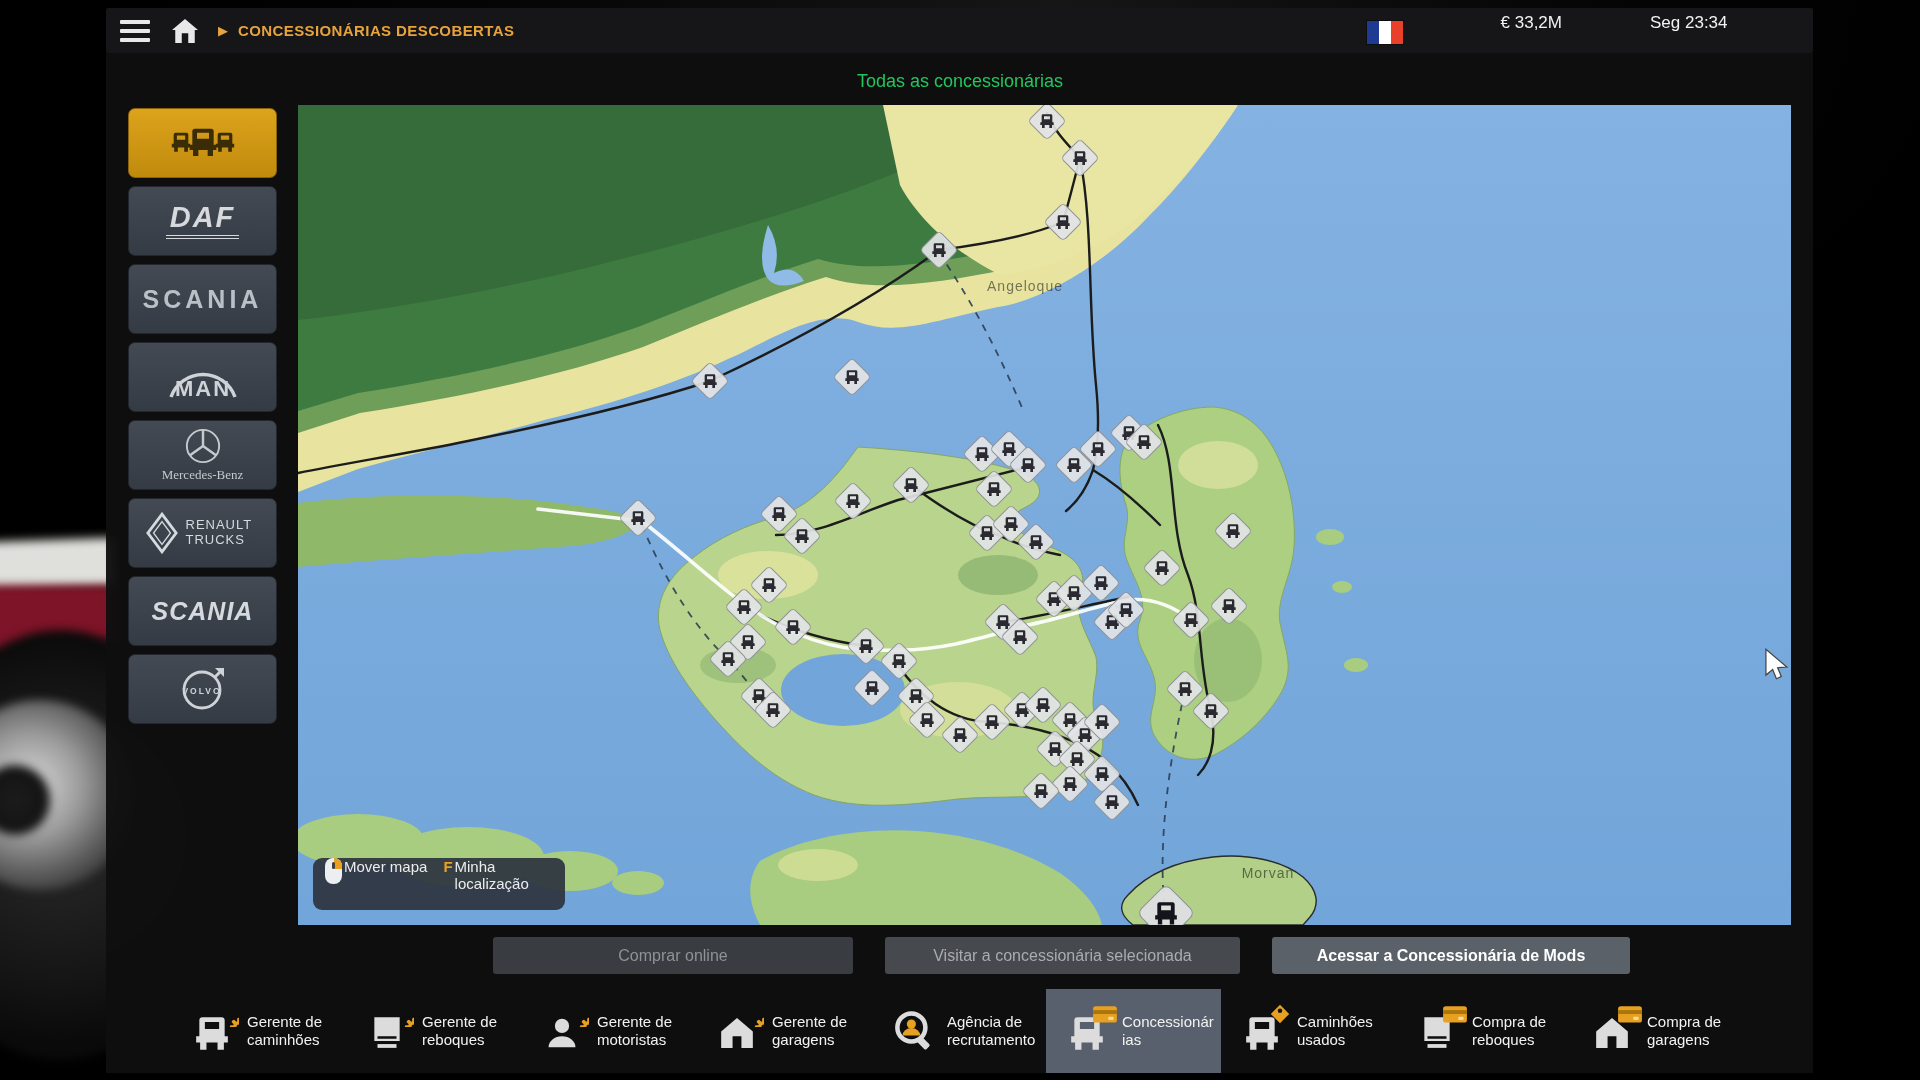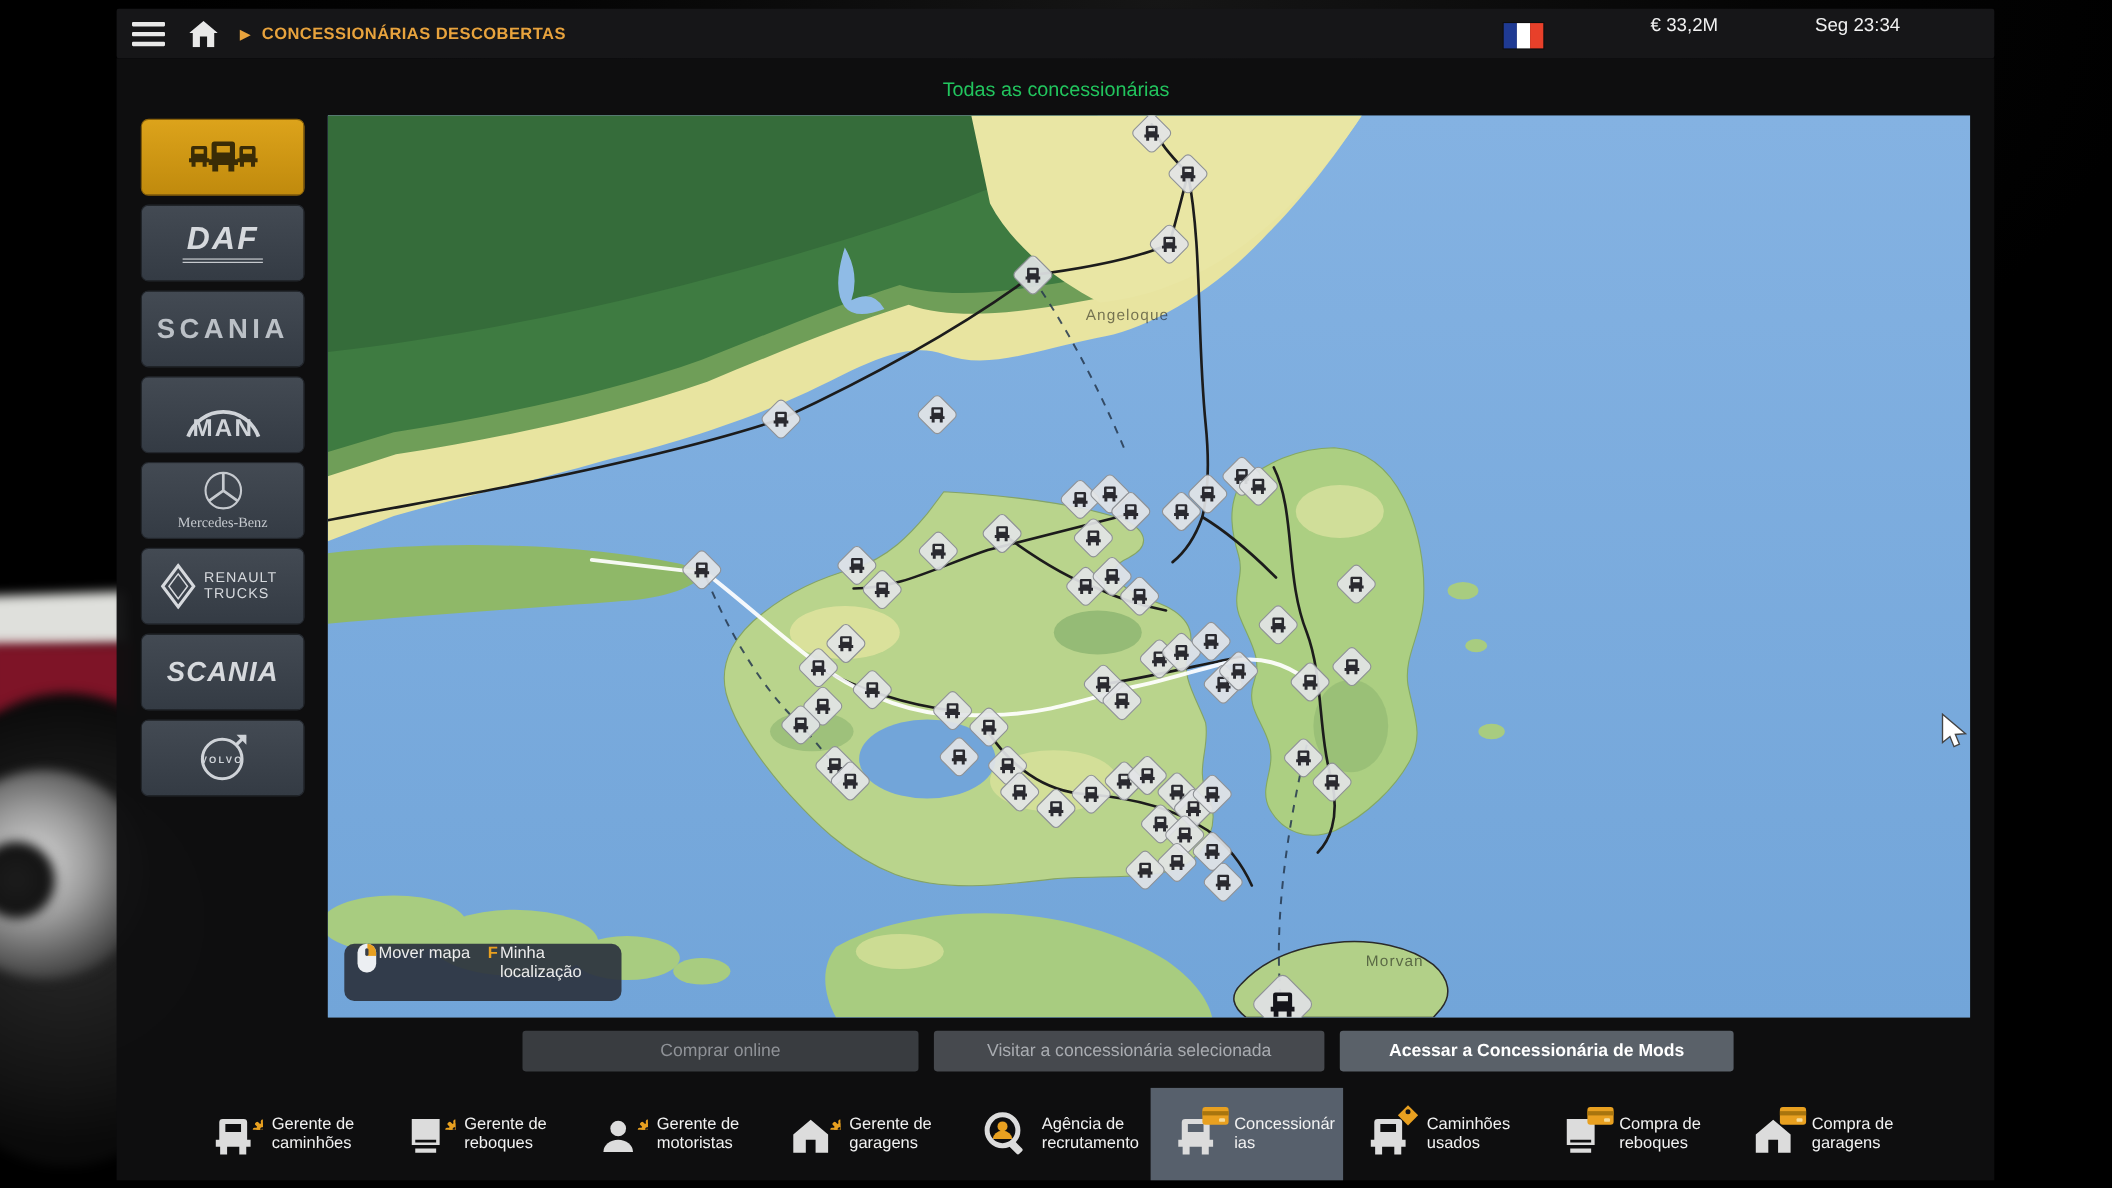--- a/index.html
+++ b/index.html
@@ -61,21 +61,21 @@
   .dealer.big svg{width:26px;height:26px;fill:#14141a;}
   .maphint{position:absolute;left:15px;top:753px;height:52px;padding:0 18px 0 12px;border-radius:9px;
     background:rgba(45,52,64,.93);display:flex;align-items:flex-start;gap:2px;color:#ececec;font-size:15px;}
   .mouseicon{width:17px;height:26px;background:#eceff2;border-radius:8px;position:relative;overflow:hidden;}
   .mouseicon:before{content:"";position:absolute;right:0;top:0;width:8px;height:11px;background:#e8a020;}
   .mouseicon:after{content:"";position:absolute;left:7px;top:4px;width:3px;height:7px;background:#3a4048;border-radius:2px;}
   .fkey{color:#e8a020;font-weight:bold;margin-left:14px;}
   .hint2{width:92px;line-height:1.15;}
 
   
-  .actions{left:475px;top:937px;display:flex;gap:14px;}
+  .actions{left:493px;top:937px;display:flex;gap:32px;}
   .abtn{height:37px;border-radius:3px;border:none;font-size:16px;display:flex;align-items:center;justify-content:center;cursor:pointer;font-family:inherit;}
   .abtn.b1{width:360px;background:#393c40;color:#8f9297;}
   .abtn.b2{width:355px;background:#46494e;color:#a9acb1;}
   .abtn.b3{width:358px;background:#5a6169;color:#ffffff;font-weight:bold;}
 
   
   .toolbar{left:171px;top:989px;width:1575px;height:84px;display:flex;}
   .titem{width:175px;height:84px;display:flex;align-items:center;box-sizing:border-box;padding-left:22px;cursor:pointer;}
   .titem.selected{background:#57606c;}
   .ticon{width:42px;height:42px;position:relative;flex:none;}

